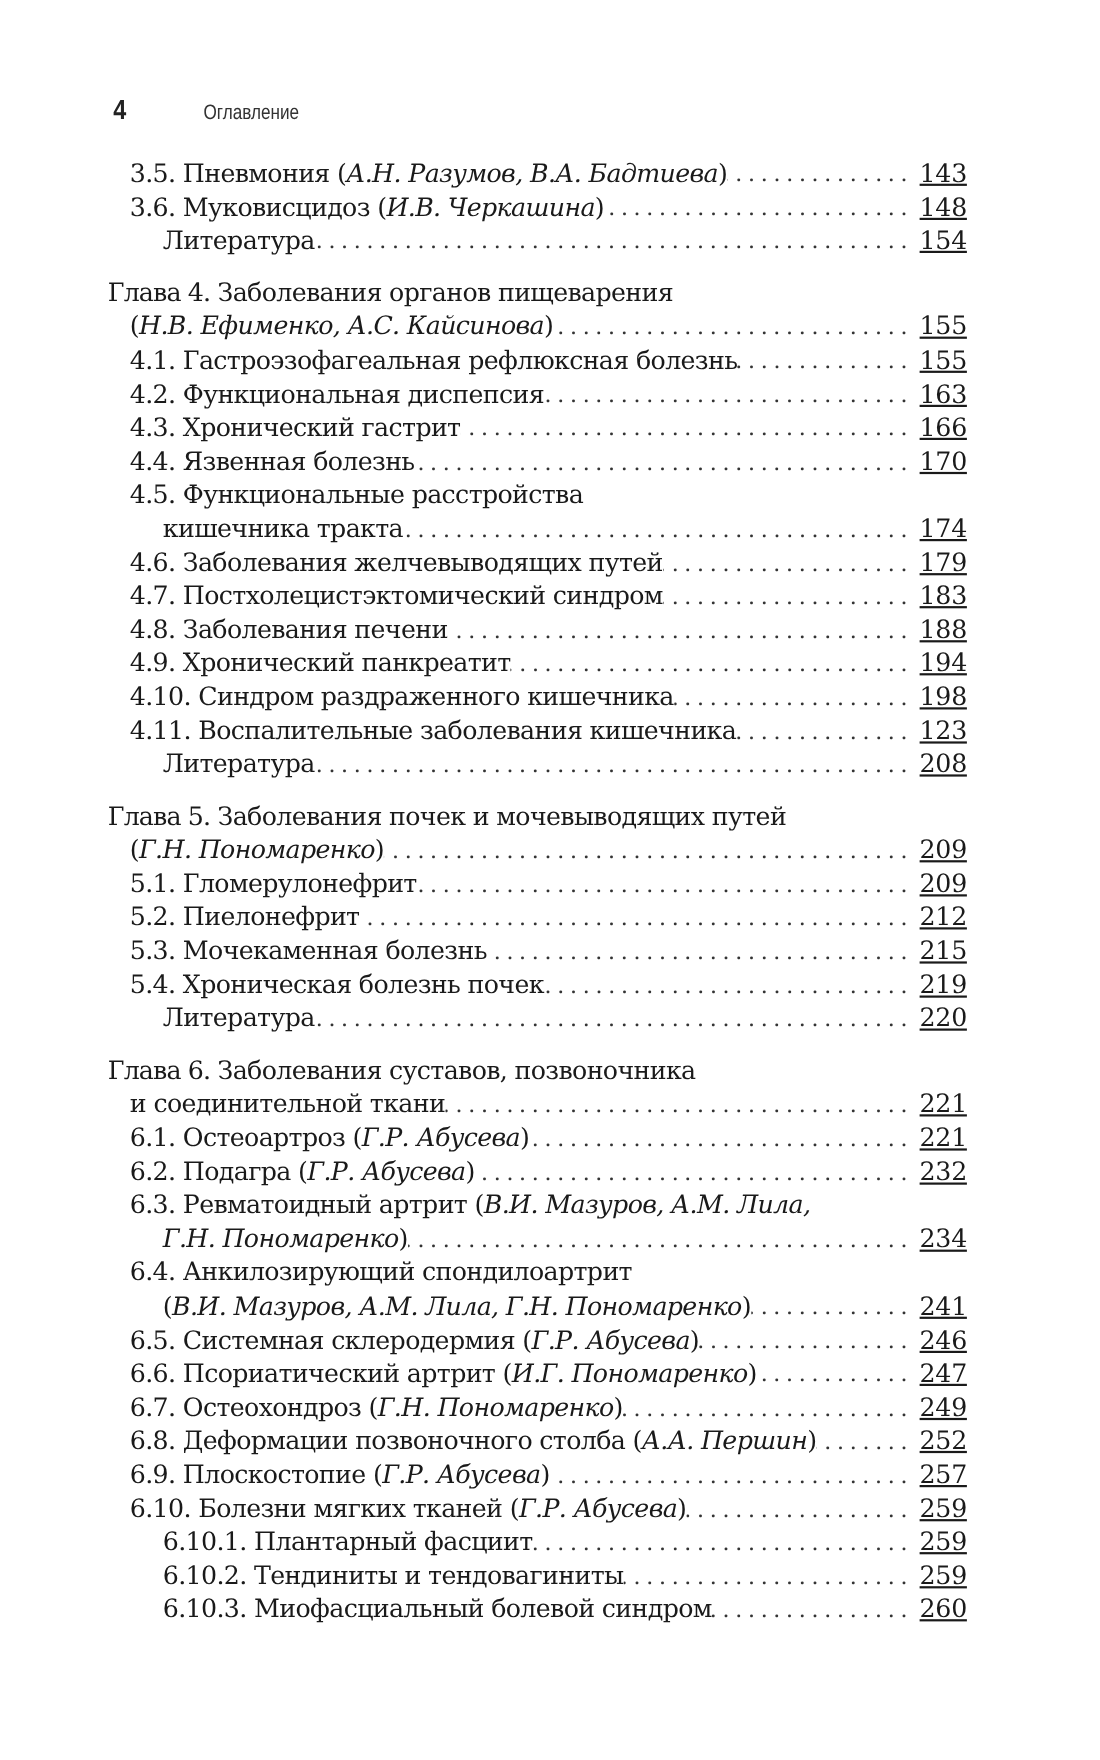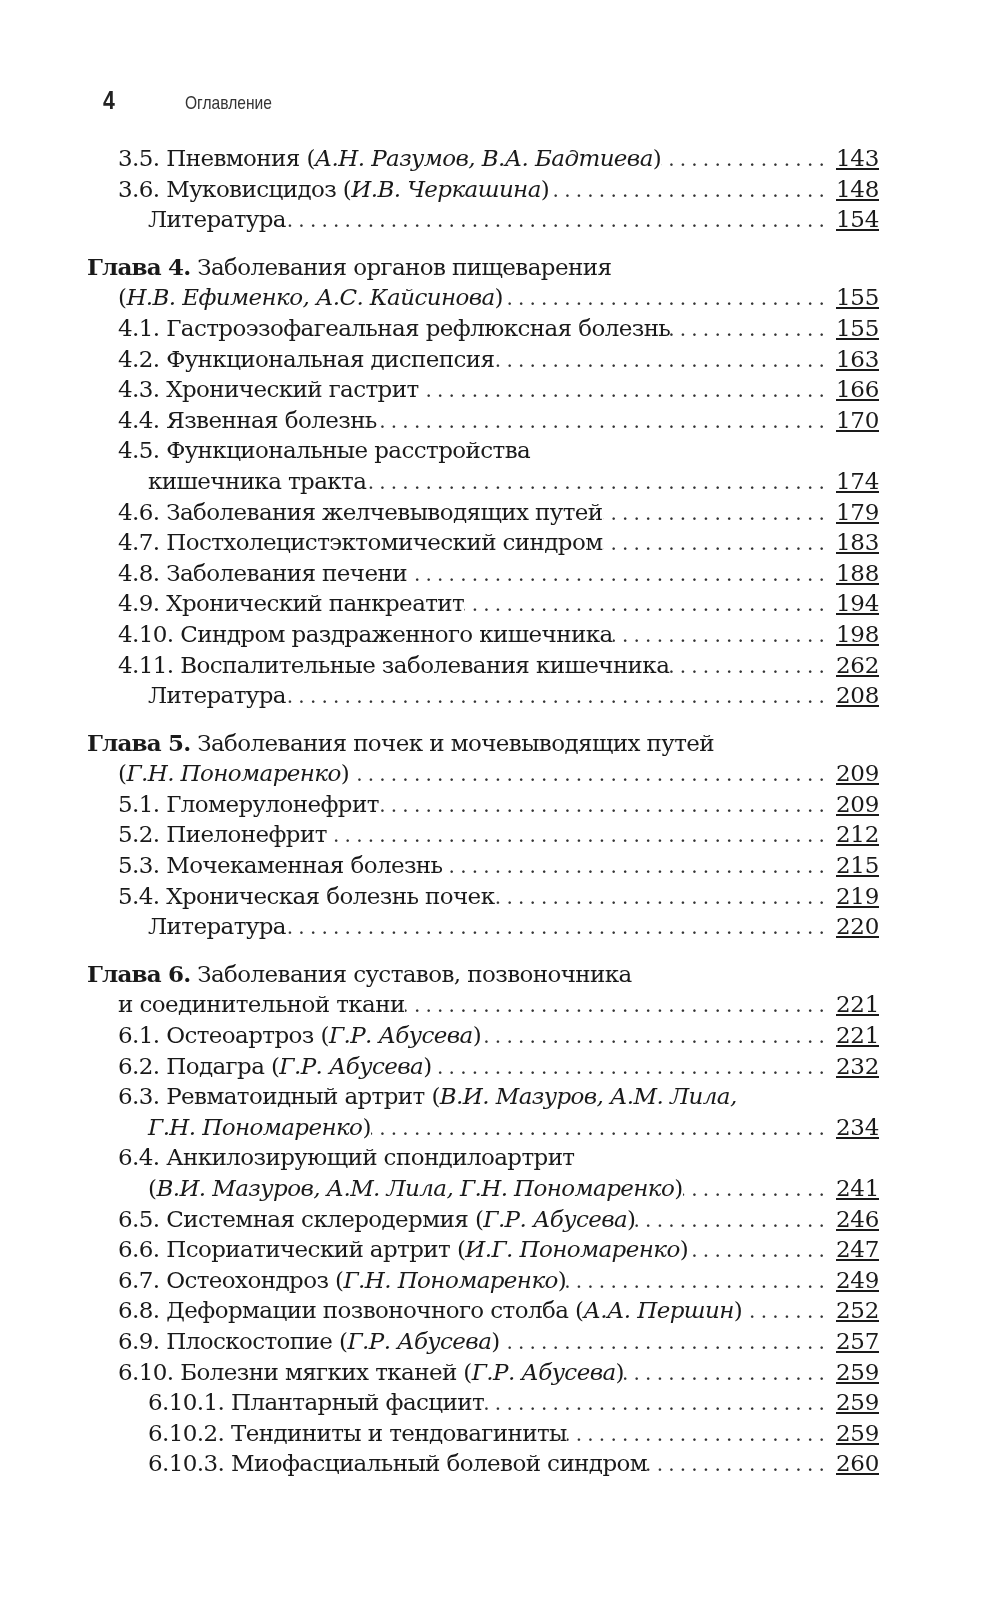--- a/index.html
+++ b/index.html
@@ -10,21 +10,21 @@
   .head-title { font-family: "Liberation Sans", sans-serif; font-size: 19px; color: #333; transform: scaleX(0.82); transform-origin: left; display: inline-block; }
   .toc { position: absolute; top: 143px; left: 87px; width: 792px; }
   .chapter { margin-bottom: 17px; }
   .line { height: 30.6px; line-height: 30.6px; font-size: 23px; white-space: nowrap; display: flex; align-items: baseline; position: relative; }
   .line .txt { flex: 0 0 auto; letter-spacing: -0.6px; transform-origin: left; }
   .line .dots { flex: 1 1 auto; overflow: hidden; white-space: nowrap; letter-spacing: 5.2px; color: #333; font-size: 20px; padding-left: 4px; text-align: right; direction: rtl; }
   .line .pg { flex: 0 0 auto; padding-left: 6px; letter-spacing: -0.3px; text-decoration: underline; }
   .lvl0 { padding-left: 0; }
   .lvl1 { padding-left: 31px; }
   .lvl2 { padding-left: 61px; }
-  b.ch { font-weight: bold; letter-spacing: -0.8px; }
+  b.ch { font-weight: normal; letter-spacing: -0.8px; margin-left: 11px; }
   i { font-style: italic; }
 </style>
 </head>
 <body>
 
 <div class="running-head">
   <span class="folio">4</span>
   <span class="head-title">Оглавление</span>
 </div>
 
@@ -106,21 +106,21 @@
         <span class="pg">194</span>
       </div>
     <div class="line lvl1">
         <span class="txt">4.10. Синдром раздраженного кишечника</span>
         <span class="dots">......................................................................................................</span>
         <span class="pg">198</span>
       </div>
     <div class="line lvl1">
         <span class="txt">4.11. Воспалительные заболевания кишечника</span>
         <span class="dots">......................................................................................................</span>
-        <span class="pg">262</span>
+        <span class="pg">123</span>
       </div>
     <div class="line lvl2">
         <span class="txt">Литература</span>
         <span class="dots">......................................................................................................</span>
         <span class="pg">208</span>
       </div>
   </div>
 
   <div class="chapter">
     <div class="line lvl0">

